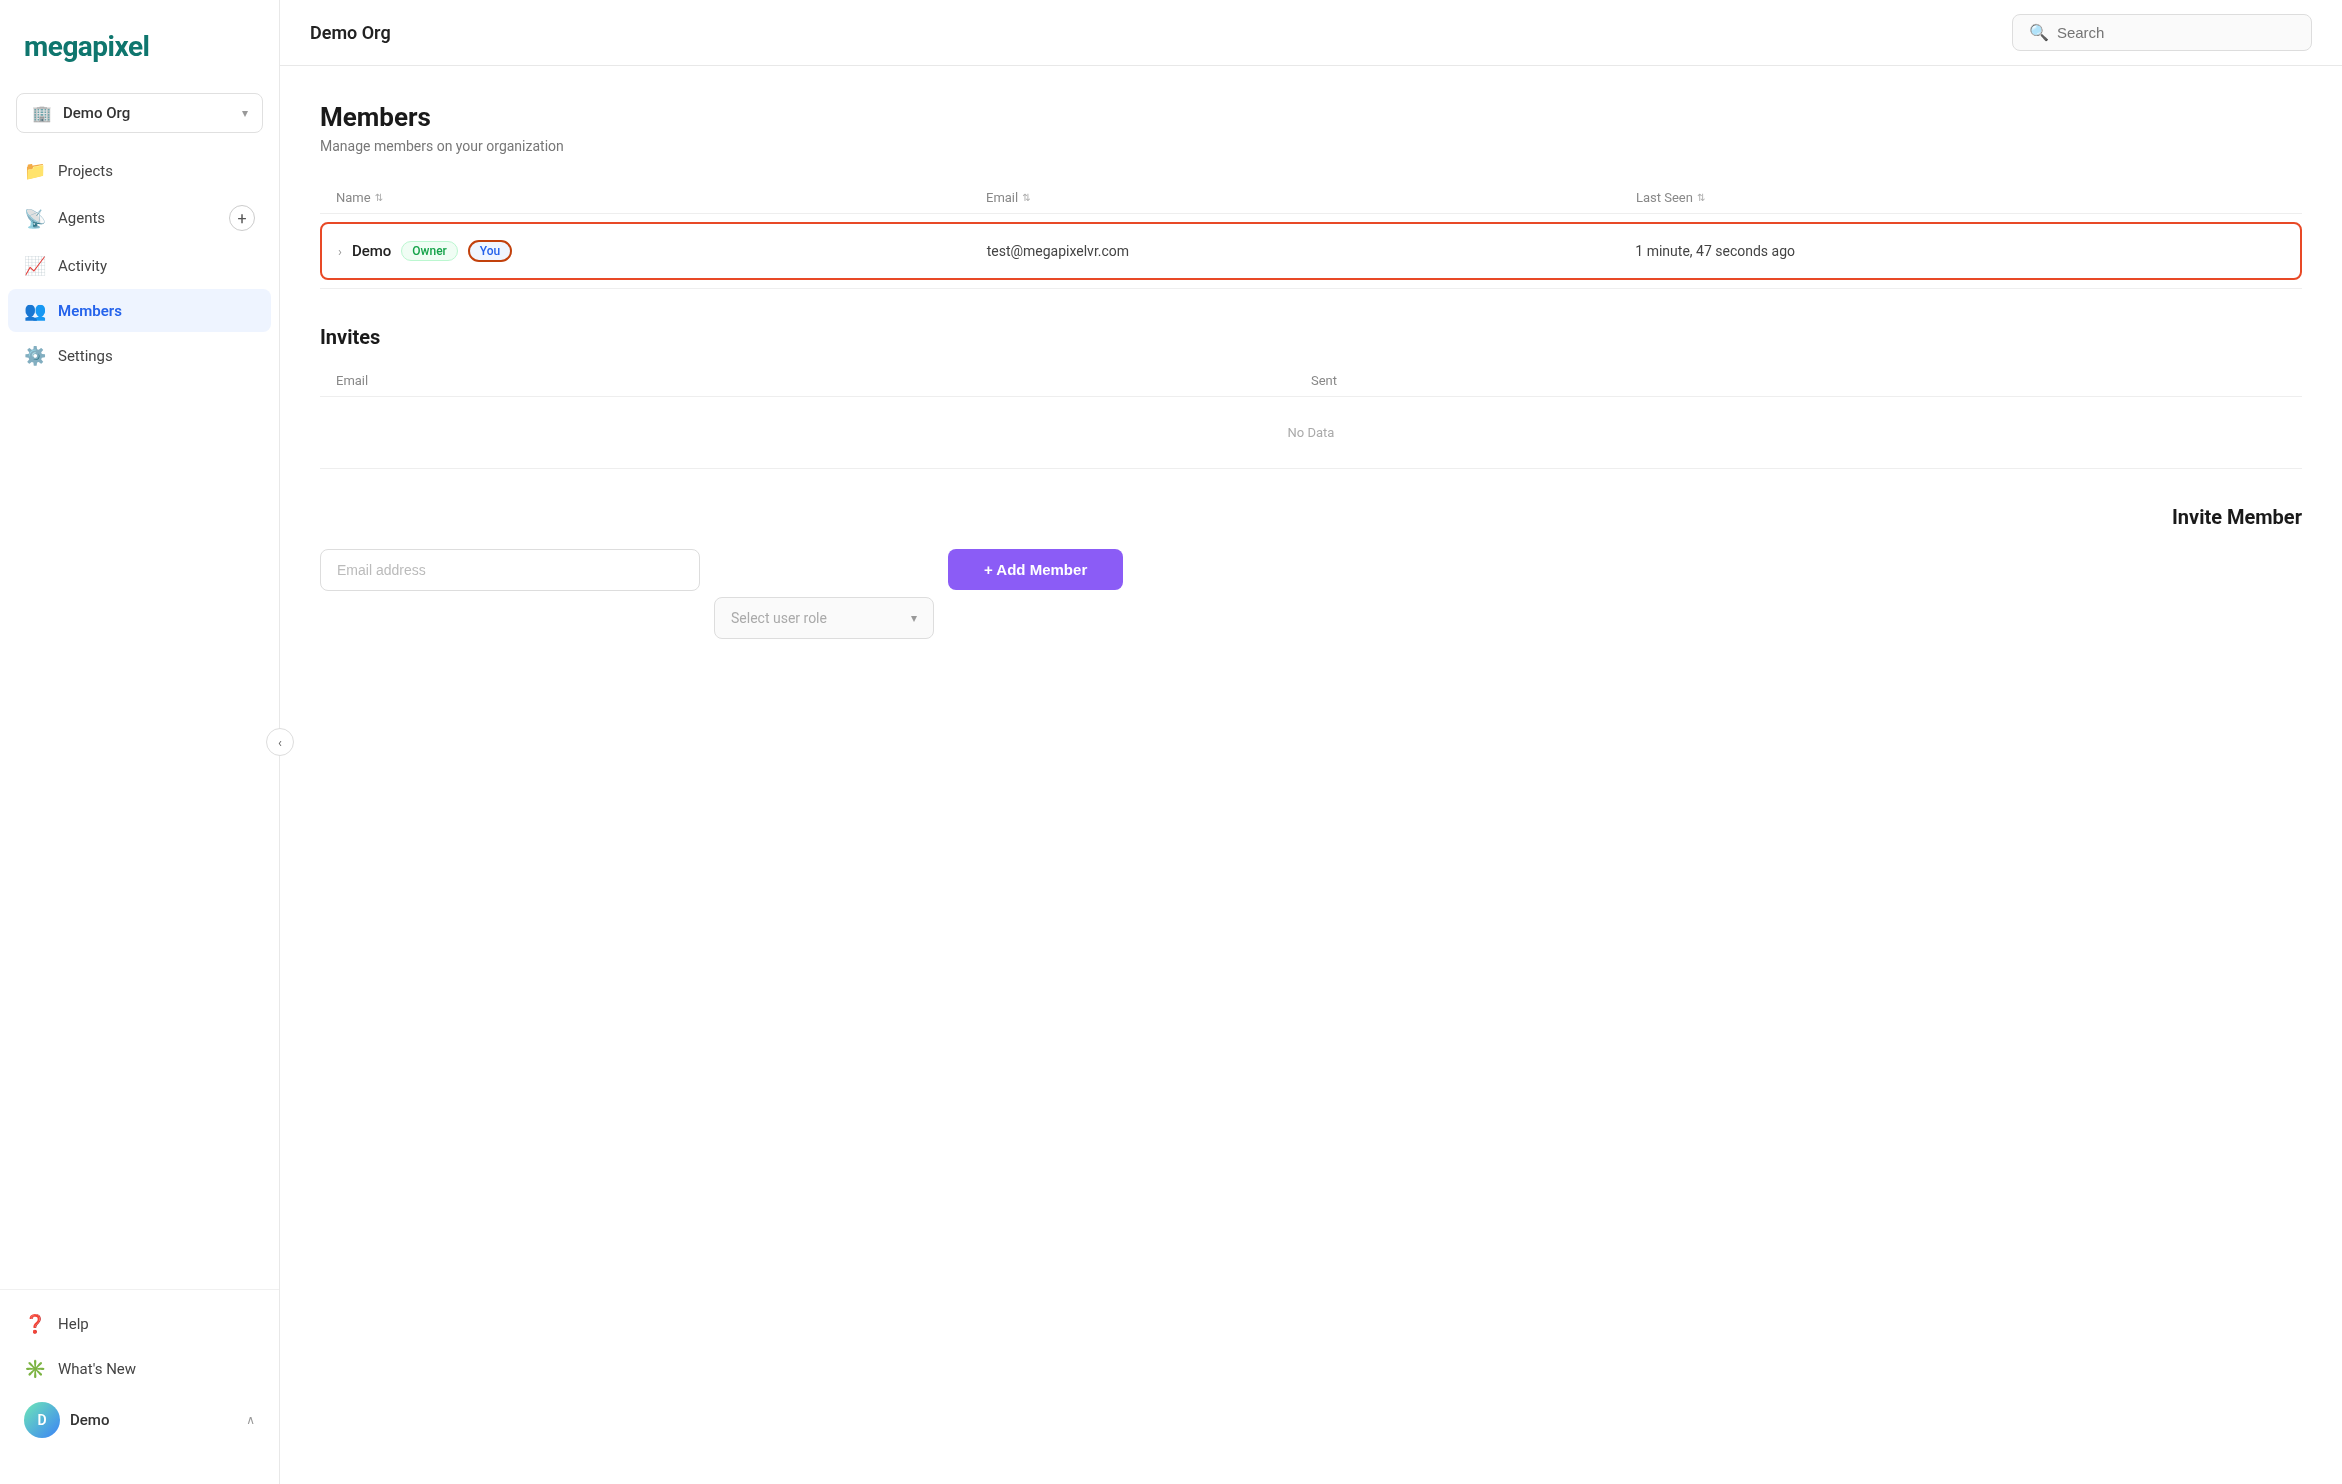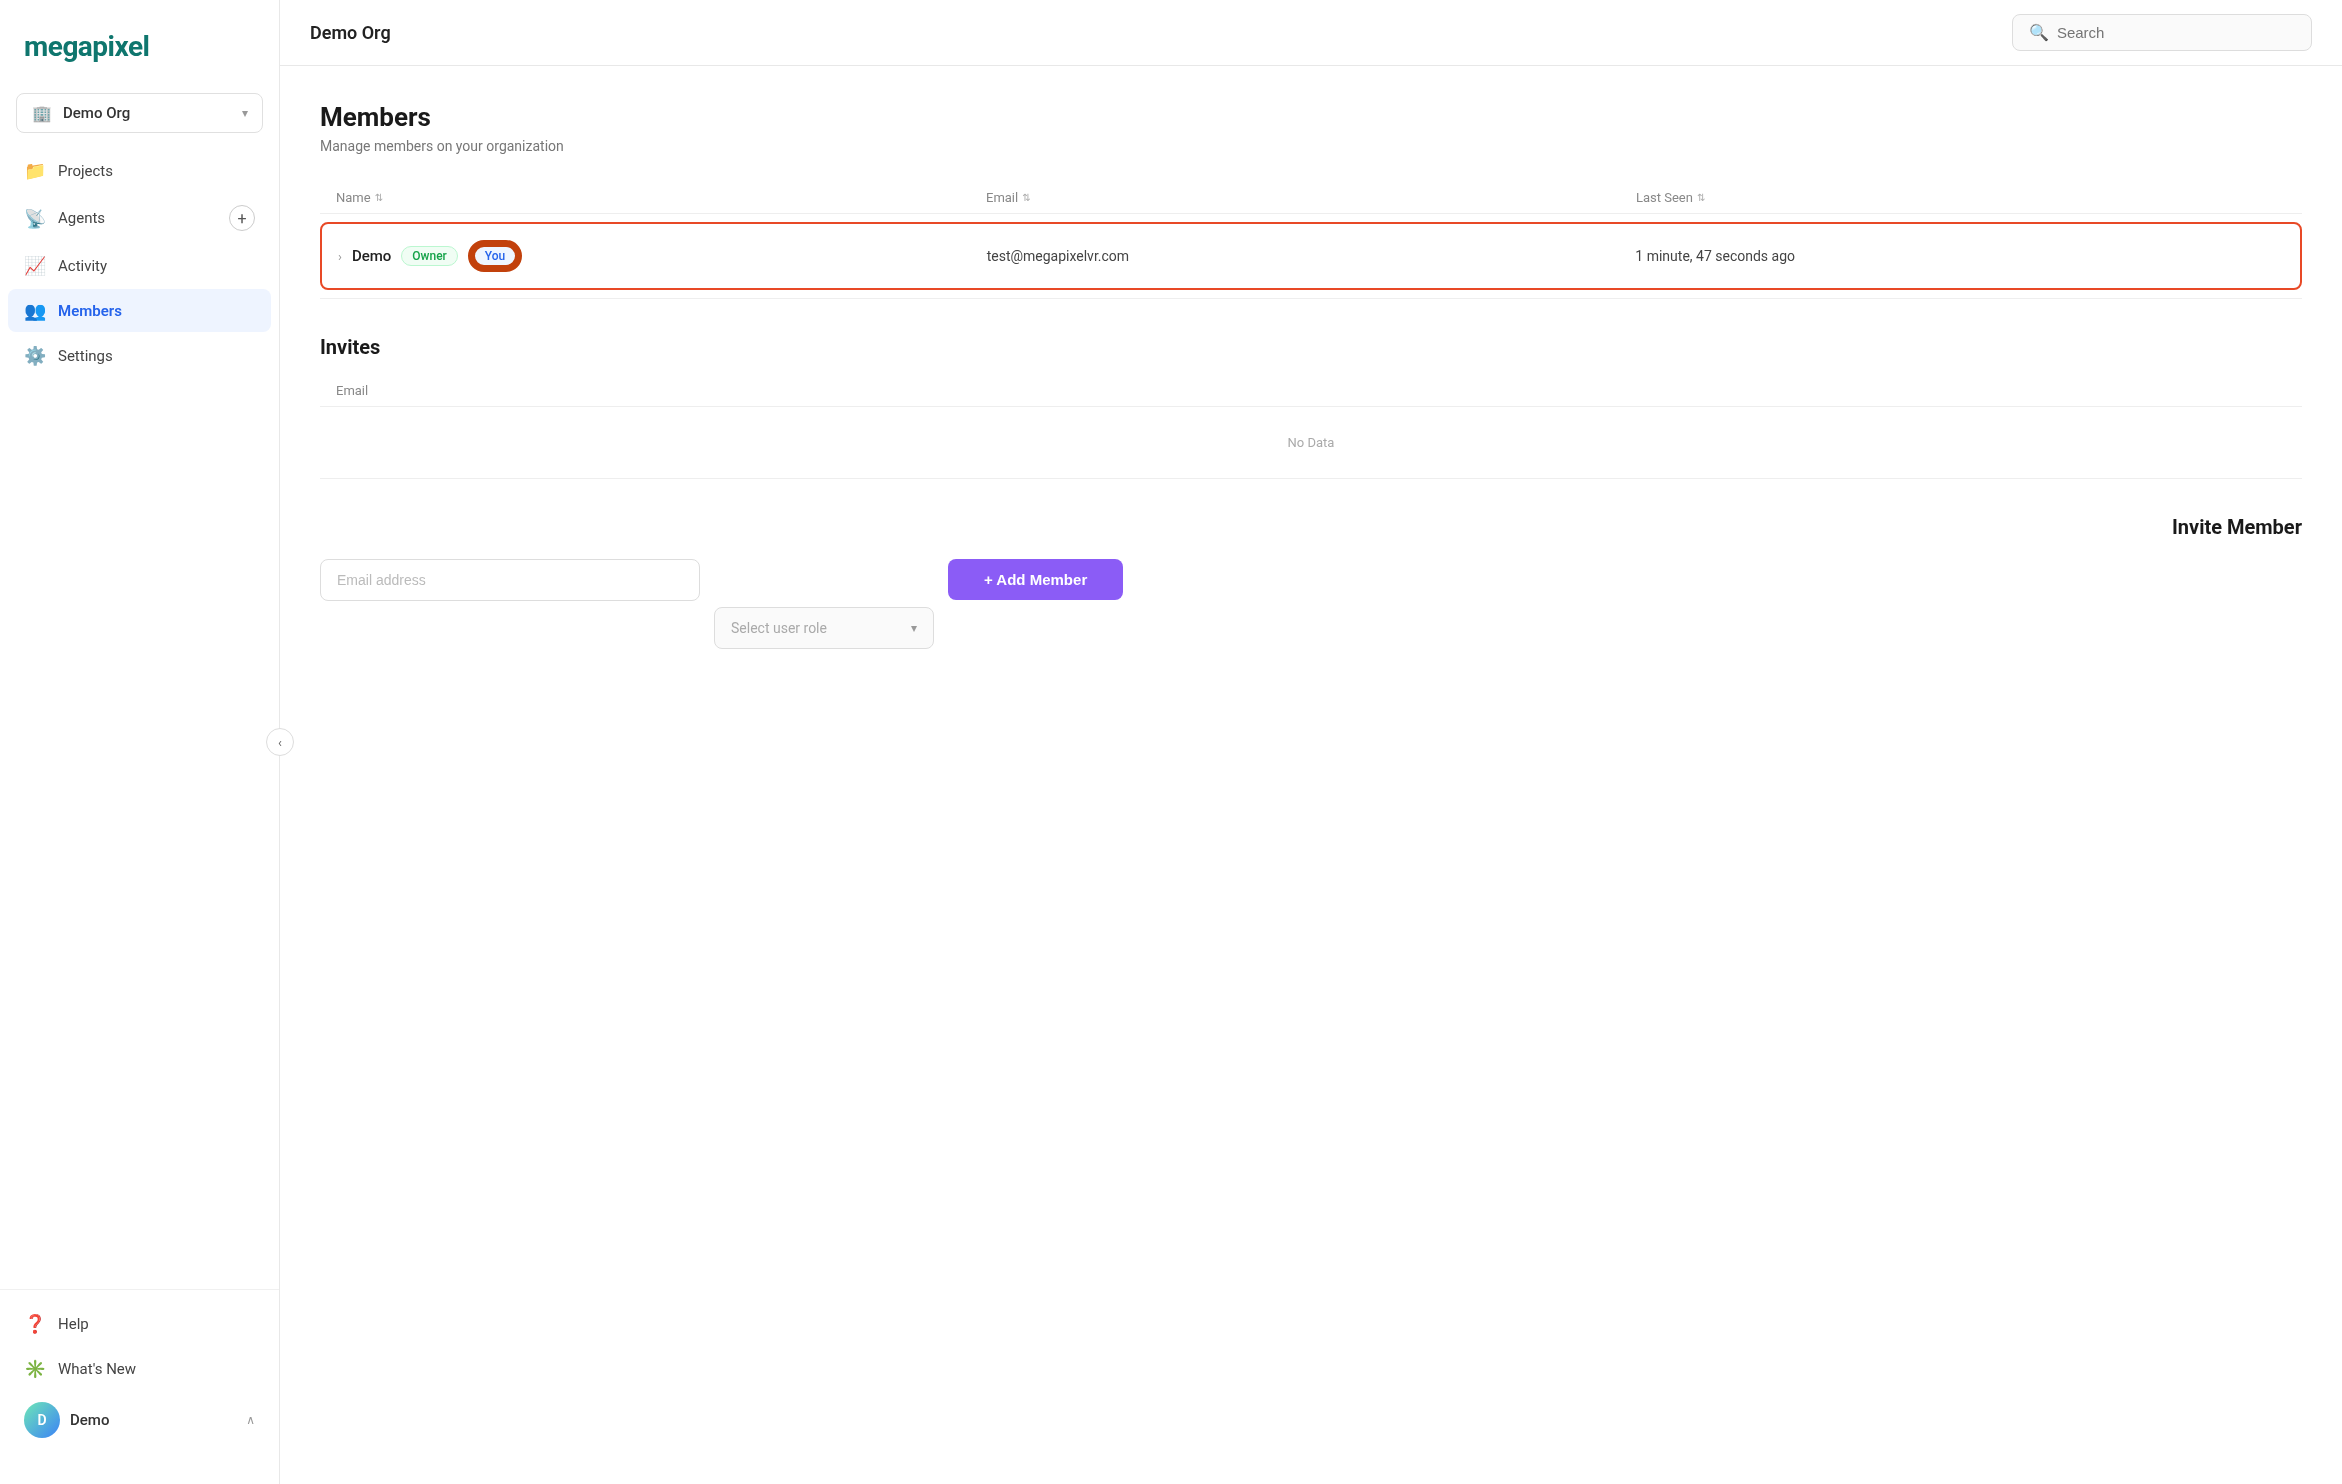--- a/index.html
+++ b/index.html
@@ -308,21 +308,21 @@
 
     .badge-owner {
       background: #f0fdf4;
       color: #16a34a;
       border: 1px solid #bbf7d0;
     }
 
     .badge-you {
       background: #eff6ff;
       color: #2563eb;
-      border: 7px solid #c2410c;
+      border: 2px solid #c2410c;
     }
 
     .member-email {
       font-size: 14px;
       color: #444;
     }
 
     .member-last-seen {
       font-size: 14px;
       color: #444;
@@ -528,20 +528,21 @@
         </div>
         <div class="member-email">test@megapixelvr.com</div>
         <div class="member-last-seen">1 minute, 47 seconds ago</div>
       </div>
     </div>
 
     <div class="invites-section">
       <h2 class="invites-title">Invites</h2>
       <div class="invites-table-header">
         <div class="invites-table-header-cell">Email</div>
+        <div class="invites-table-header-cell">Sent</div>
       </div>
       <div class="no-data-row">No Data</div>
     </div>
 
     <div>
       <h2 class="invite-section-title">Invite Member</h2>
       <div class="invite-form">
         <input type="email" class="invite-email-input" placeholder="Email address" style="">
         <div class="role-select">
           <span>Select user role</span>

